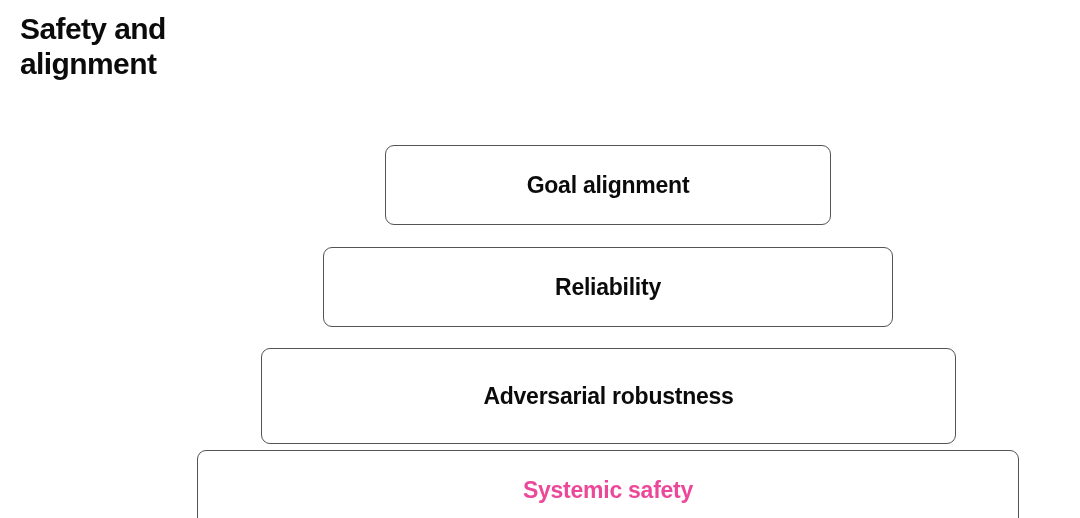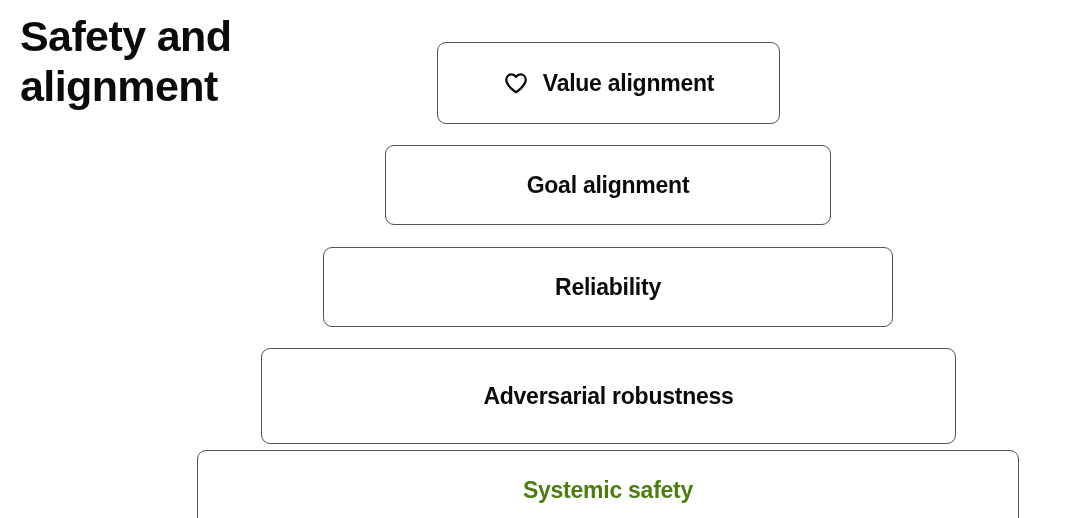--- a/index.html
+++ b/index.html
@@ -16,21 +16,21 @@
     font-family: "Liberation Sans", sans-serif;
     -webkit-font-smoothing: antialiased;
   }
 
   
   #page-title {
     position: absolute;
     left: 20px;
     top: 12px;
     width: 300px;
-    font-size: 43px;
+    font-size: 30px;
     line-height: 1.16;
     font-weight: 700;
     letter-spacing: -0.6px;
     color: #0b0b0b;
     white-space: pre-line;
   }
 
   
   #pyramid {
     position: absolute;
@@ -76,45 +76,35 @@
 </style>
 </head>
 <body style="background: rgb(255, 255, 255);">
 
 <div id="screen">
 
   <div id="page-title">Safety and
 alignment</div>
 
   <div id="pyramid">
-      <div class="tier" style="left: 437px; top: 42px; width: 343px; height: 82px; border-color: rgb(84, 84, 84);">
-        <div class="tier-inner">
-          <span class="tier-icon">
-            <svg width="26" height="26" viewBox="0 0 24 24" fill="none" stroke="#0b0b0b" stroke-width="2.1" stroke-linecap="round" stroke-linejoin="round">
-              <path d="M12 20.5 C12 20.5 3 14.8 3 9.1 C3 6.2 5.2 4.1 7.8 4.1 C9.6 4.1 11.1 5.1 12 6.4 C12.9 5.1 14.4 4.1 16.2 4.1 C18.8 4.1 21 6.2 21 9.1 C21 14.8 12 20.5 12 20.5 Z"></path>
-            </svg>
-          </span>
-          <span class="tier-label" style="color: rgb(11, 11, 11);">Value alignment</span>
-        </div>
-      </div>
       <div class="tier" style="left: 323px; top: 247px; width: 570px; height: 80px; border-color: rgb(84, 84, 84);">
         <div class="tier-inner">
           <span class="tier-label" style="color: rgb(11, 11, 11);">Reliability</span>
         </div>
       </div>
       <div class="tier" style="left: 385px; top: 145px; width: 446px; height: 80px; border-color: rgb(84, 84, 84);">
         <div class="tier-inner">
           <span class="tier-label" style="color: rgb(11, 11, 11);">Goal alignment</span>
         </div>
       </div>
       <div class="tier" style="left: 261px; top: 348px; width: 695px; height: 96px; border-color: rgb(84, 84, 84);">
         <div class="tier-inner">
           <span class="tier-label" style="color: rgb(11, 11, 11);">Adversarial robustness</span>
         </div>
       </div>
       <div class="tier" style="left: 197px; top: 450px; width: 822px; height: 80px; border-color: rgb(84, 84, 84);">
         <div class="tier-inner">
-          <span class="tier-label" style="color: #4d7c0f;">Systemic safety</span>
+          <span class="tier-label" style="color: #ec4899;">Systemic safety</span>
         </div>
       </div>
     </div>
 
 </div>
 
 </body></html>

